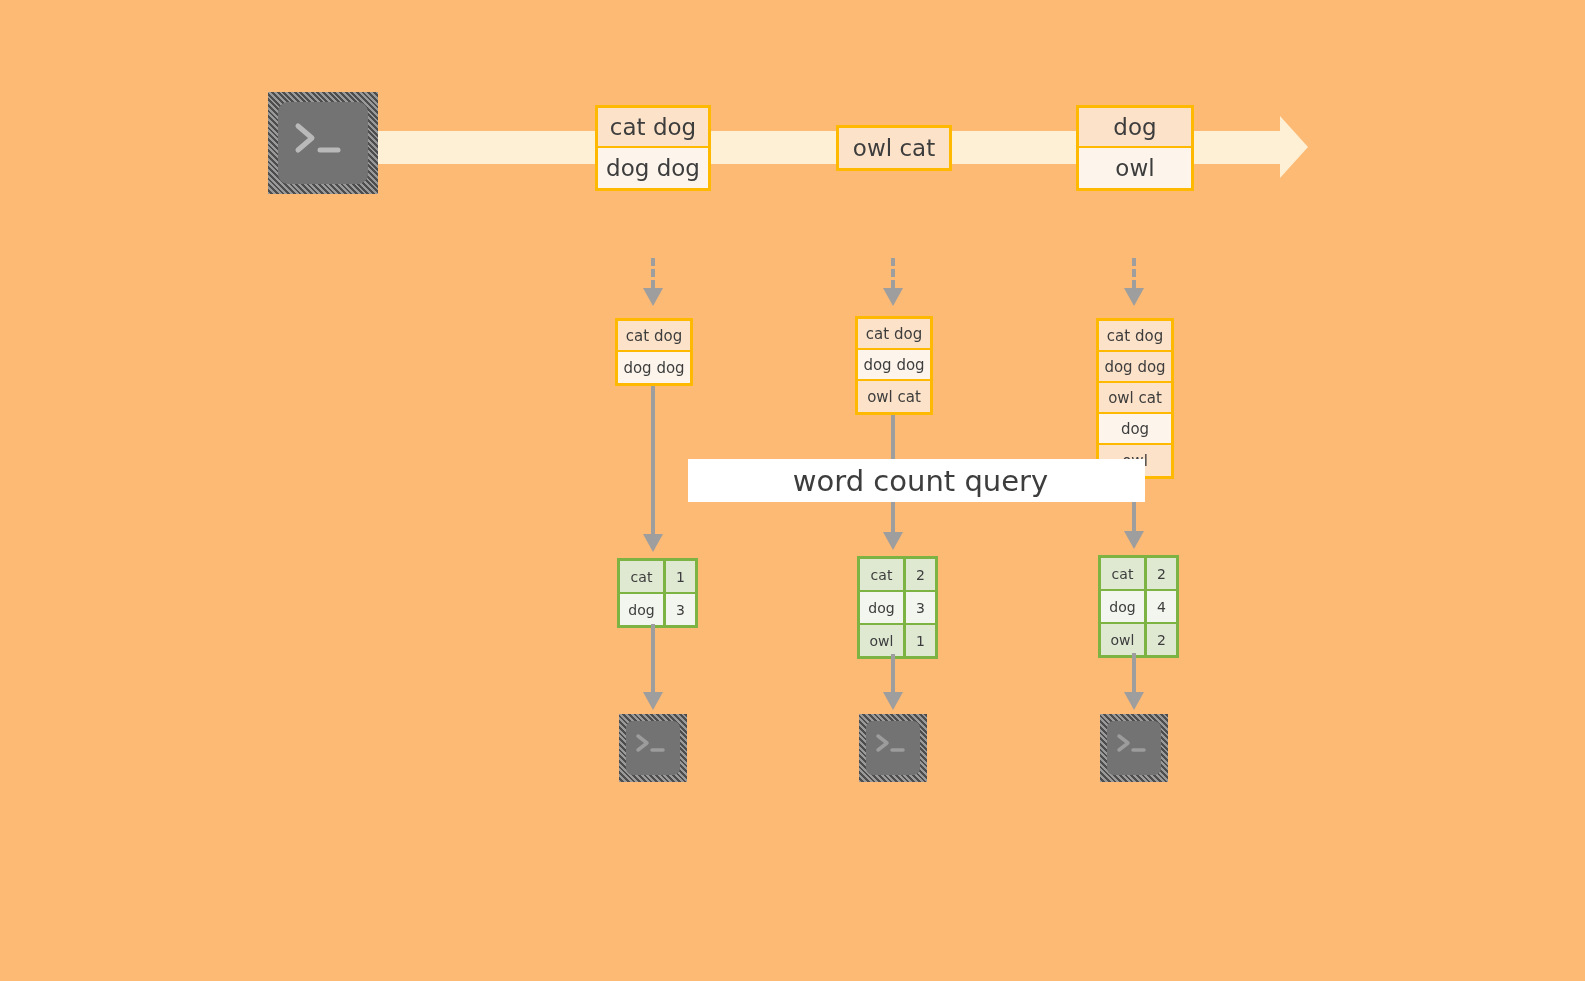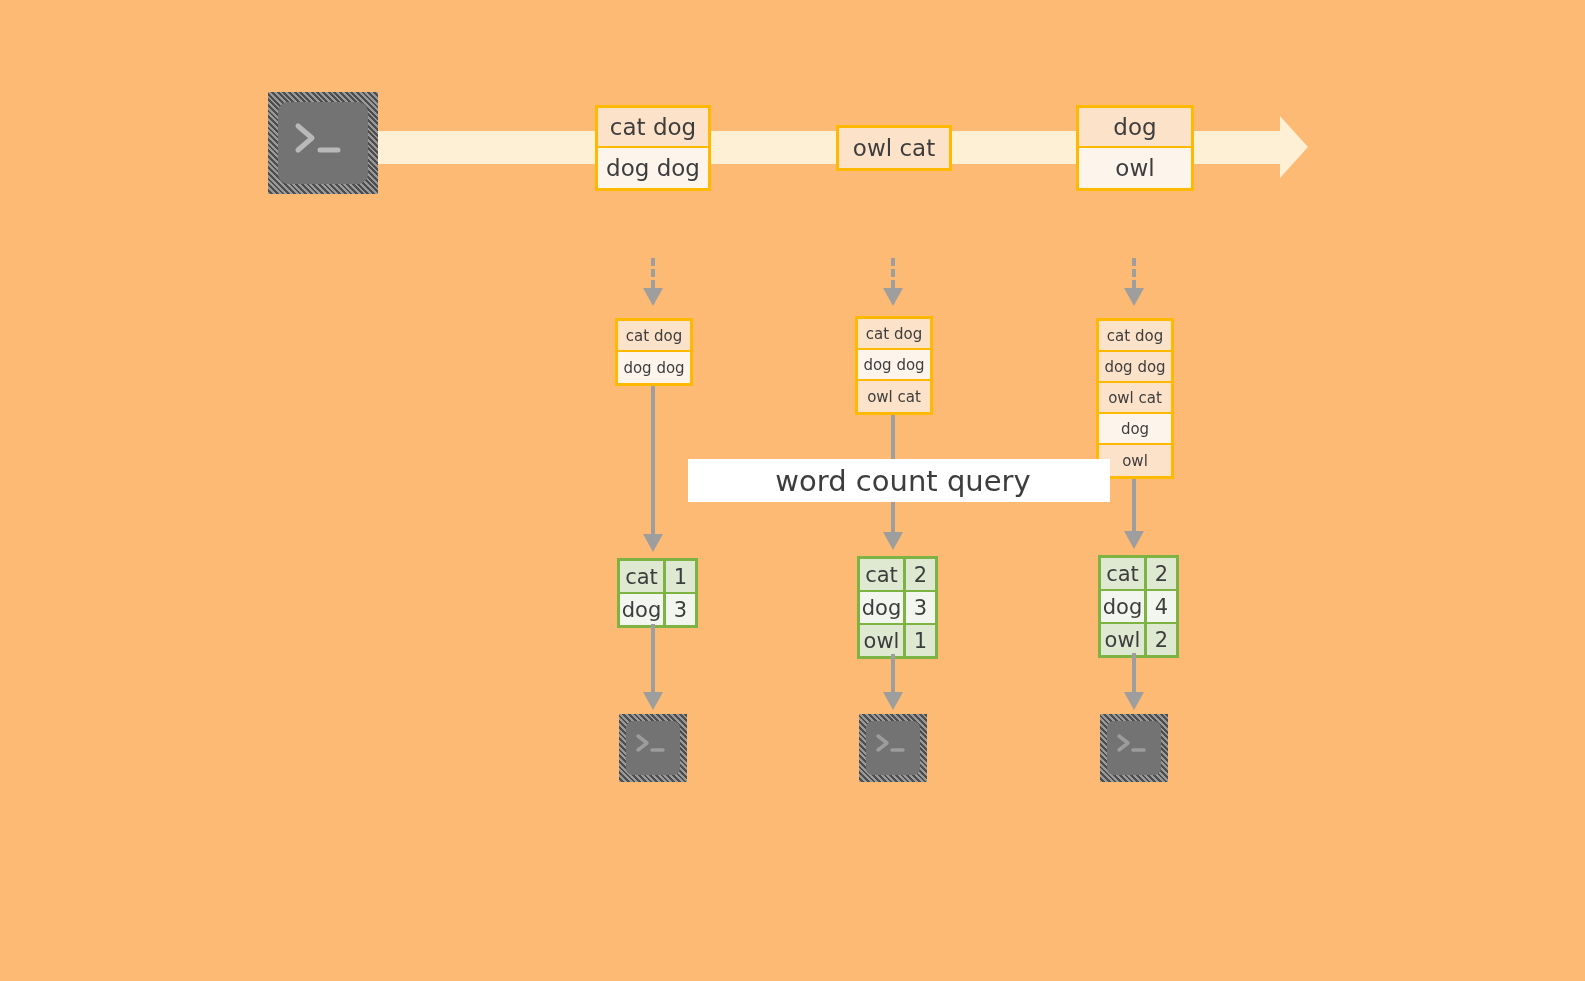--- a/index.html
+++ b/index.html
@@ -103,21 +103,21 @@
     display: flex;
     height: 31px;
     border-bottom: 2px solid #7cb342;
   }
   .res-row:last-child { border-bottom: none; }
   .res-cell {
     box-sizing: border-box;
     display: flex;
     align-items: center;
     justify-content: center;
-    font-size: 21px;
+    font-size: 14px;
     color: #3d3d3d;
   }
   .res-cell.word {
     width: 46px;
     border-right: 3px solid #7cb342;
   }
   .res-cell.count { width: 29px; }
   .res-row.shade-a .res-cell { background: #dfe9d2; }
   .res-row.shade-b .res-cell { background: #f2f6ee; }
 
@@ -290,17 +290,17 @@
   <div class="arrow-down" style="left:1124px; top:692px;"></div>
 
   <div class="terminal small" style="left:1100px; top:714px; width:68px; height:68px;">
     <div class="body"></div>
     <svg class="glyph" viewBox="0 0 68 68">
       <path d="M19 22 L28 29 L19 36" fill="none" stroke="#9c9c9c" stroke-width="3.5" stroke-linecap="round" stroke-linejoin="round"></path>
       <path d="M33 36 L44 36" fill="none" stroke="#9c9c9c" stroke-width="3.5" stroke-linecap="round"></path>
     </svg>
   </div>
 
-  <div class="query-banner" style="left:688px; top:459px; width:422px; height:43px;text-align:right;">
+  <div class="query-banner" style="left:688px; top:459px; width:457px; height:43px;text-align:right;">
     <span class="label">word count query</span>
   </div>
 
 </div>
 
 </body></html>

